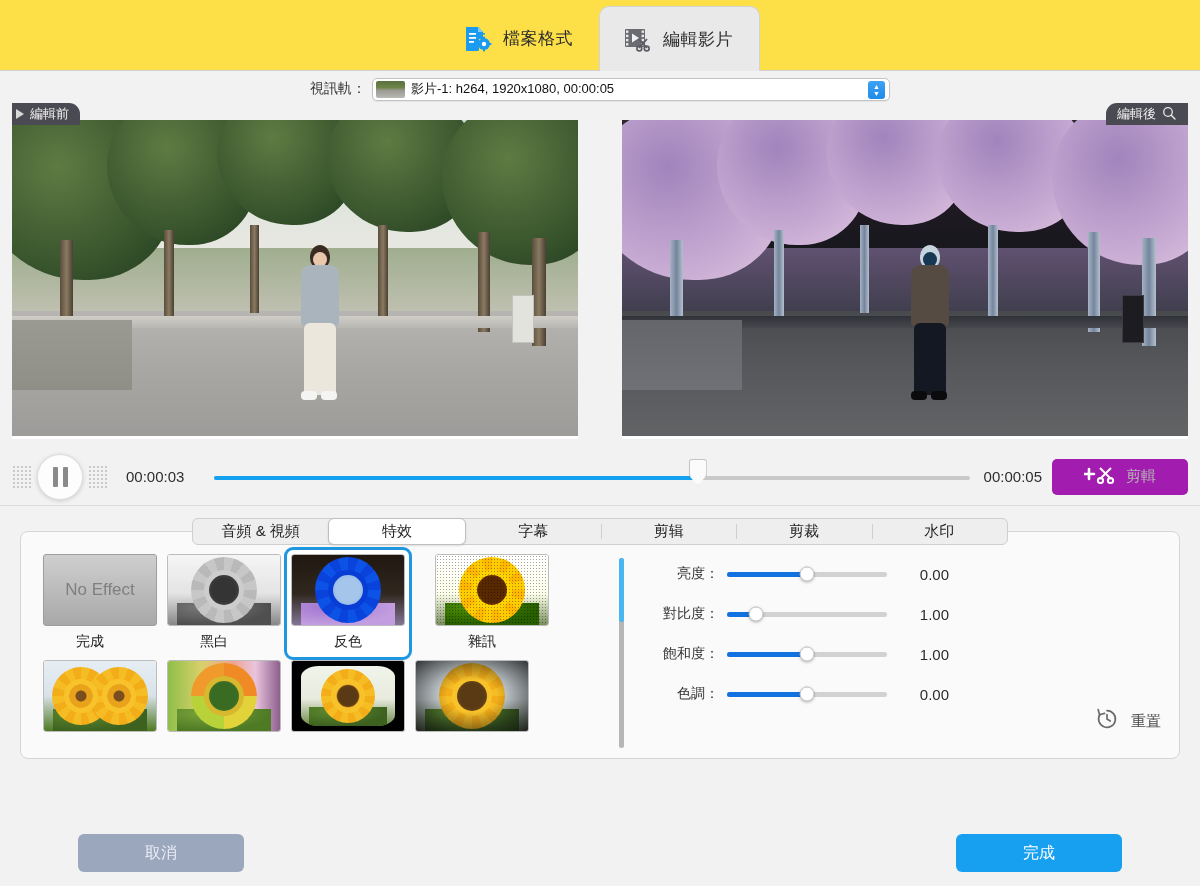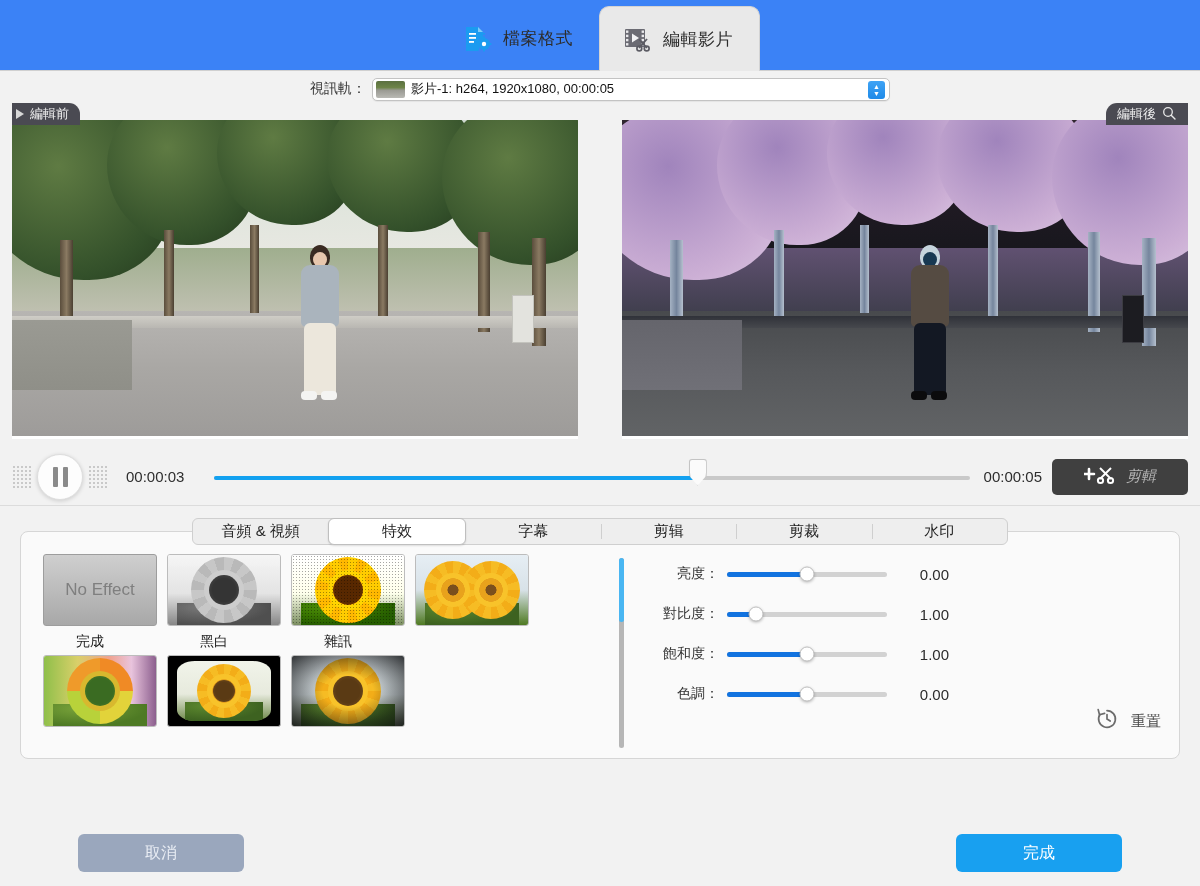--- a/index.html
+++ b/index.html
@@ -7,21 +7,21 @@
     width: 1200px; height: 886px;
     font-family: "Liberation Sans", "DejaVu Sans", sans-serif;
     background: #f2f2f2;
     overflow: hidden;
   }
 
   
   .topbar {
     position: relative;
     height: 71px;
-    background: #3b82f6;
+    background: #fde047;
     border-bottom: 1px solid #d0d0d0;
     display: flex;
     align-items: flex-end;
     justify-content: center;
   }
   .tabs { display: flex; align-items: flex-end; height: 71px; }
   .tab {
     display: flex; align-items: center; gap: 11px;
     height: 63px; padding: 0 26px 0 22px;
     border-radius: 10px 10px 0 0;
@@ -173,23 +173,23 @@
     position:absolute; left: 64%; top: 2px; width: 18px; height: 27px;
     transform: translateX(-50%);
     background: #fbfbfb;
     border: 1px solid #c4c4c4;
     border-radius: 3px 3px 50% 50%;
     clip-path: polygon(0 0, 100% 0, 100% 62%, 50% 100%, 0 62%);
     box-shadow: 0 1px 2px rgba(0,0,0,0.15);
   }
   .cutbtn {
     height: 36px; min-width: 136px;
-    background: #404040; border-radius: 5px;
+    background: #a21caf; border-radius: 5px;
     display:flex; align-items:center; justify-content:center; gap:8px;
-    color: #b4b4b4; font-size: 15px; cursor: default; font-style: italic;
+    color: #b4b4b4; font-size: 15px; cursor: default;
   }
 
   
   .bottom { position: relative; padding: 12px 12px 0; }
   .seg {
     position: relative;
     width: 816px; margin: 0 auto;
     height: 27px;
     background: #eeeeee;
     border: 1px solid #cfcfcf;
@@ -531,20 +531,32 @@
             <div class="sun-bg" style="background:linear-gradient(to bottom,#dfe7ef 0%,#cfd8e0 55%,#7d8a6b 100%);"></div>
             <div class="sun-leaf"></div>
             <div class="sun-petals"></div>
             <div class="sun-head" style="width:40px;height:40px;"></div>
             <div class="sun-core"></div>
           </div>
         </div>
         <div class="eff-label">黑白</div>
       </div>
 
+      <div class="eff selected">
+        <div class="eff-box">
+          <div class="sun" style="filter:invert(1);">
+            <div class="sun-bg" style="background:linear-gradient(to bottom,#dfe7ef 0%,#cfd8e0 55%,#7d8a6b 100%);"></div>
+            <div class="sun-leaf"></div>
+            <div class="sun-petals"></div>
+            <div class="sun-head" style="width:40px;height:40px;"></div>
+            <div class="sun-core"></div>
+          </div>
+        </div>
+        <div class="eff-label">反色</div>
+      </div>
 
       <div class="eff">
         <div class="eff-box">
           <div class="sun" style="filter:contrast(1.25) saturate(1.2);">
             <div class="sun-bg" style="background:linear-gradient(to bottom,#eef0e6 0%,#e4e6d8 55%,#7d8a6b 100%);"></div>
             <div class="sun-leaf"></div>
             <div class="sun-petals"></div>
             <div class="sun-head" style="width:40px;height:40px;"></div>
             <div class="sun-core"></div>
           </div>

